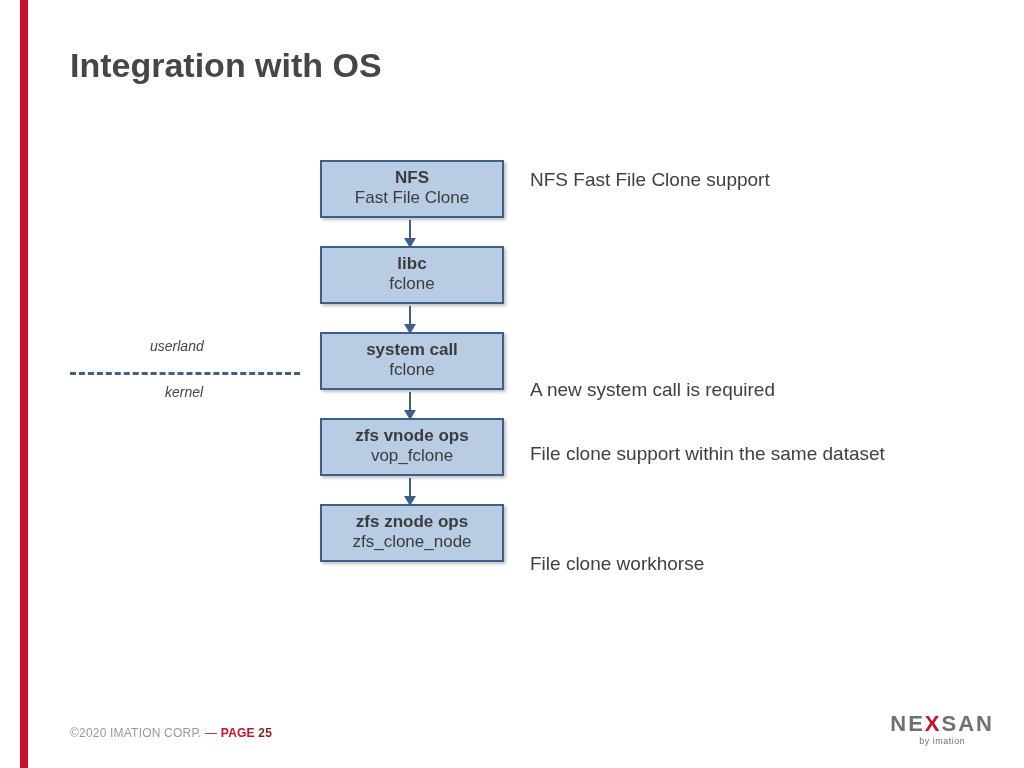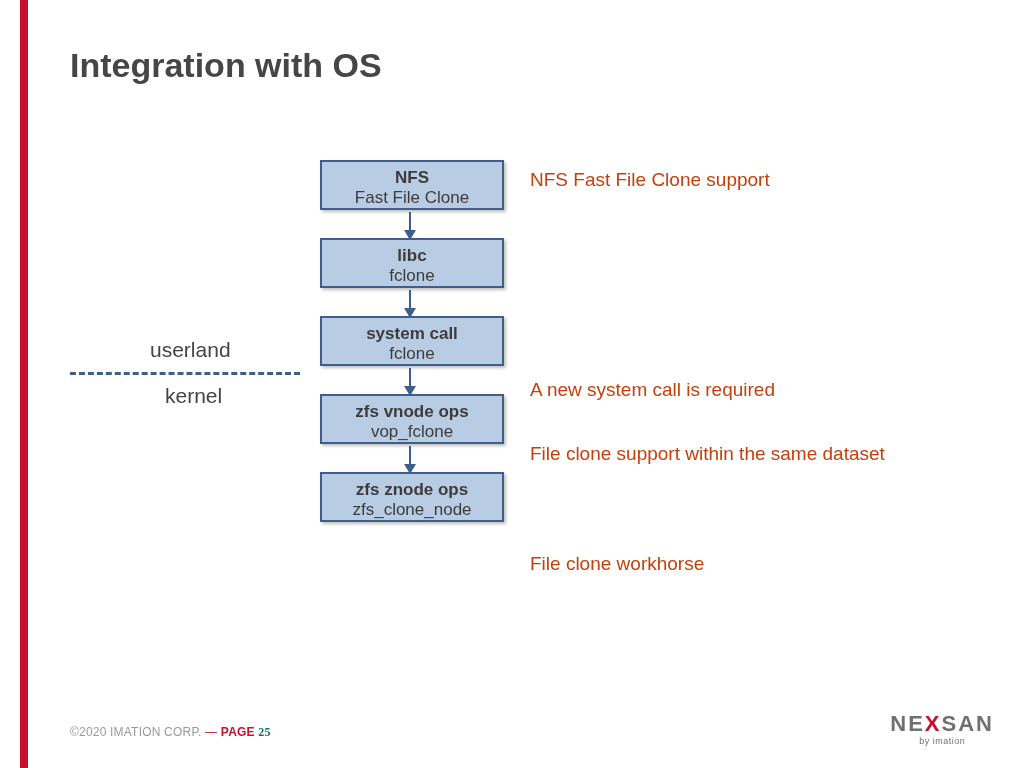--- a/index.html
+++ b/index.html
@@ -33,21 +33,21 @@
     position: absolute;
     left: 320px;
     top: 160px;
     width: 180px;
   }
   .box {
     width: 176px;
     border: 2px solid #3e5f8a;
     background: #b8cce4;
     text-align: center;
-    padding: 6px 2px 0 2px;
+    padding: 6px 2px 8px 2px;
     box-shadow: 2px 2px 3px rgba(0,0,0,0.25);
   }
   .box-title {
     font-weight: 700;
     font-size: 17px;
     color: #3c3c3c;
   }
   .box-sub {
     font-size: 17px;
     color: #3c3c3c;
@@ -58,47 +58,48 @@
     left: 50%;
     top: 2px;
     transform: translateX(-50%);
   }
   
   .cap {
     position: absolute;
     left: 530px;
     width: 370px;
     font-size: 19px;
-    color: #c2410c;
+    color: #404040;
     line-height: 1.25;
   }
   
   .uk-label {
     position: absolute;
-    font-size: 21px;
+    font-size: 14px;
     color: #444;
+    font-style: italic;
   }
   .dashed {
     position: absolute;
     left: 70px;
     width: 230px;
     border-top: 3px dashed #3e5f8a;
   }
   
   .footer {
     position: absolute;
     left: 70px;
     bottom: 28px;
     font-size: 12px;
     color: #9a9a9a;
     letter-spacing: 0.2px;
   }
   .footer .dash { color: #c8102e; }
   .footer .page { color: #c8102e; font-weight: 700; }
-  .footer .num  { color: #0f766e; font-weight: 700; font-family: Liberation Serif, serif; }
+  .footer .num  { color: #7f1d1d; font-weight: 700; }
   
   .logo {
     position: absolute;
     right: 30px;
     bottom: 22px;
     text-align: center;
     line-height: 1;
   }
   .logo-main {
     font-family: "Arial Black", Arial, sans-serif;

